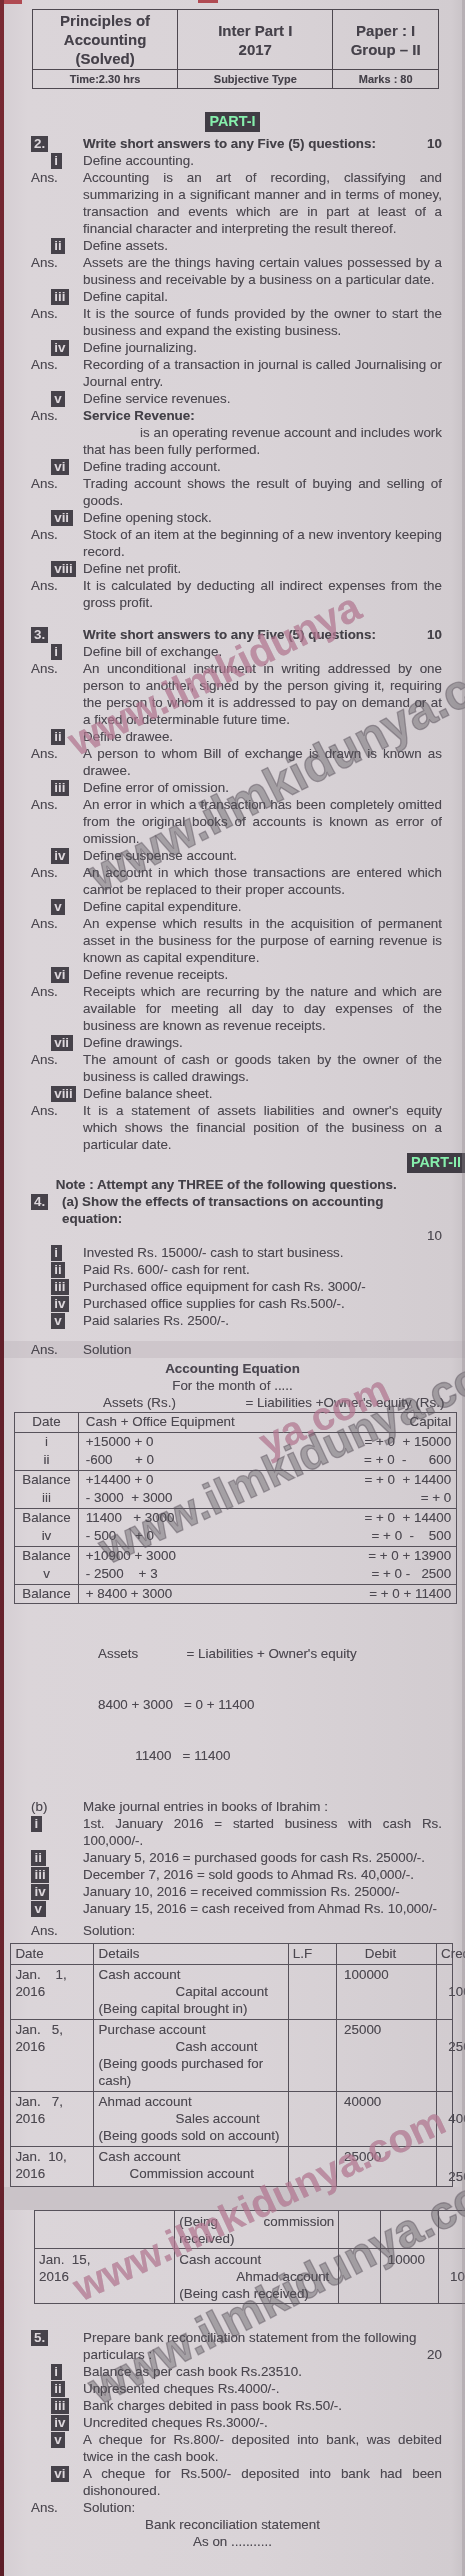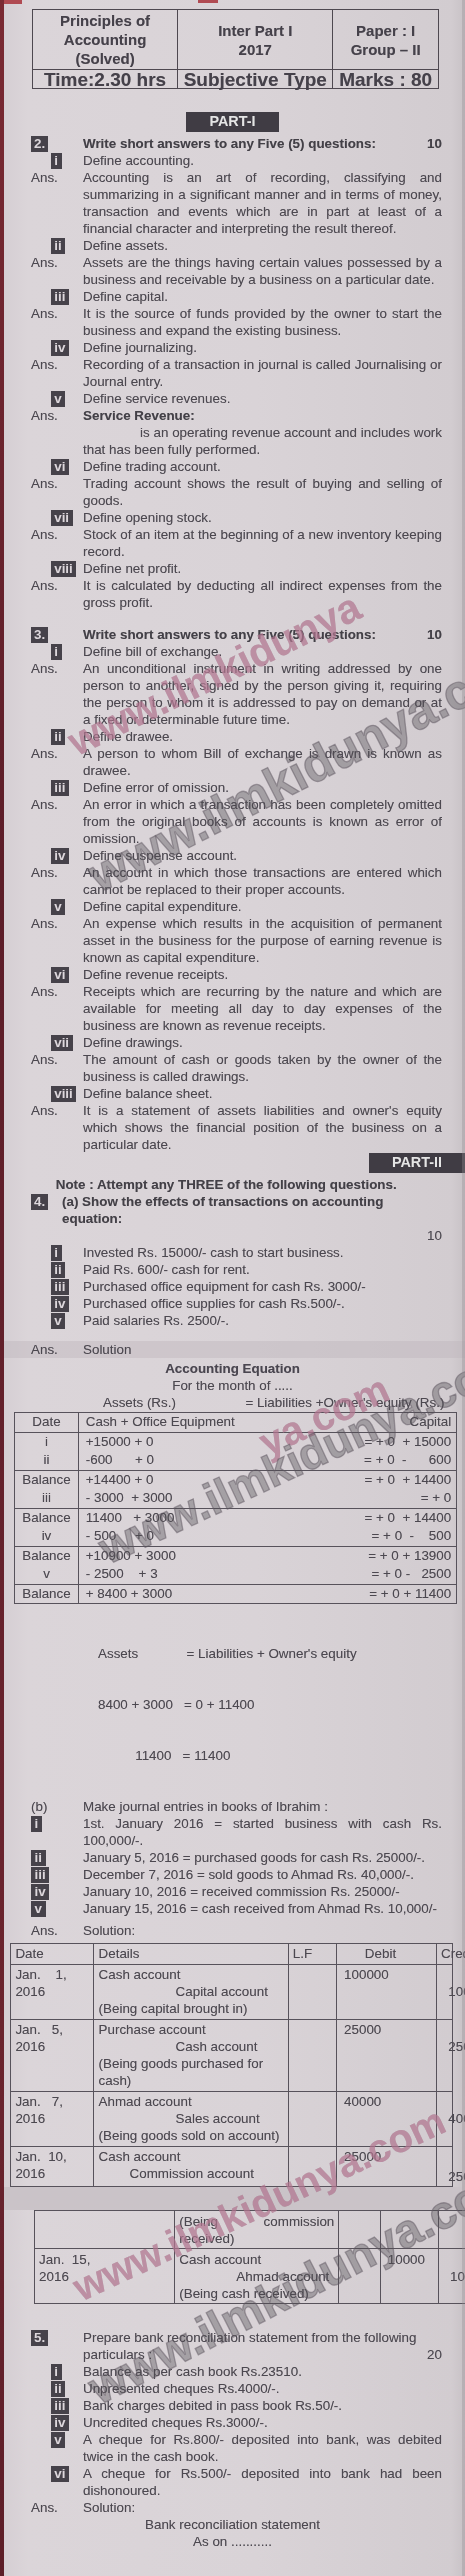--- a/index.html
+++ b/index.html
@@ -22,36 +22,36 @@
   .edge-right{position:absolute;right:0;top:0;width:3.1px;height:100%;background:rgba(150,140,147,.35);z-index:28;}
 
   
   .wm{position:absolute;font-weight:bold;white-space:nowrap;z-index:20;pointer-events:none;transform-origin:left top;}
   .wm.pink{color:rgba(207,130,163,.55);}
   .wm.outline{color:transparent;-webkit-text-stroke:1.3px rgba(95,88,98,.5);}
 
   
   .hdr{border-collapse:collapse;table-layout:fixed;margin:9.3px 0 0 32px;width:407px;}
   .hdr td{border:1.5px solid #4e4850;text-align:center;font-weight:bold;font-size:15px;line-height:19px;padding:1px 2.1px;color:#45414a;}
-  .hdr .r2 td{font-size:19px;line-height:17px;padding:0.5px 1px;}
+  .hdr .r2 td{font-size:11px;line-height:17px;padding:0.5px 1px;}
 
   
   .row{display:flex;padding:0 23px 0 31px;align-items:flex-start;}
   .lab{width:52px;flex:none;}
   .content{flex:1;min-width:0;text-align:justify;}
   .content.nj{text-align:left;}
   .bdg{display:inline-block;background:#46424a;color:#ddd7dc;font-weight:bold;
        padding:0 3.6px;margin-left:19.6px;text-shadow:none;line-height:16px;}
   .qn{display:inline-block;background:#46424a;color:#ddd7dc;font-weight:bold;
       padding:0 3.1px;text-shadow:none;line-height:16px;}
   .bold{font-weight:bold;color:#434047;}
   .marksline{display:flex;justify-content:space-between;}
   .part-wrap{text-align:center;}
-  .part-badge{display:inline-block;background:#403c44;color:#e5e5e5;font-weight:bold;
-      font-size:14.4px;line-height:17.5px;padding:1px 23px;text-shadow:none;}
+  .part-badge{display:inline-block;background:#403c44;color:#86efac;font-weight:bold;
+      font-size:14.4px;line-height:17.5px;padding:1px 4px;text-shadow:none;}
   .center{text-align:center;}
   .pre{white-space:pre;}
 
   
   .eq-line{display:flex;justify-content:space-between;padding:0 20.6px 0 103px;}
   .eqt{border-collapse:collapse;table-layout:fixed;margin:1px 0 0 14.4px;width:443px;}
   .eqt td{padding:1px 3.1px;font-size:13.4px;line-height:16.5px;vertical-align:top;color:#4c4850;}
   .eqt .dcol{width:56px;text-align:center;border-right:1px solid #57525b;}
   .eqt .acol{width:216px;text-align:left;padding-left:7.2px;margin-left:8px;}
   .eqt .ccol{text-align:right;padding-right:5.2px;}

